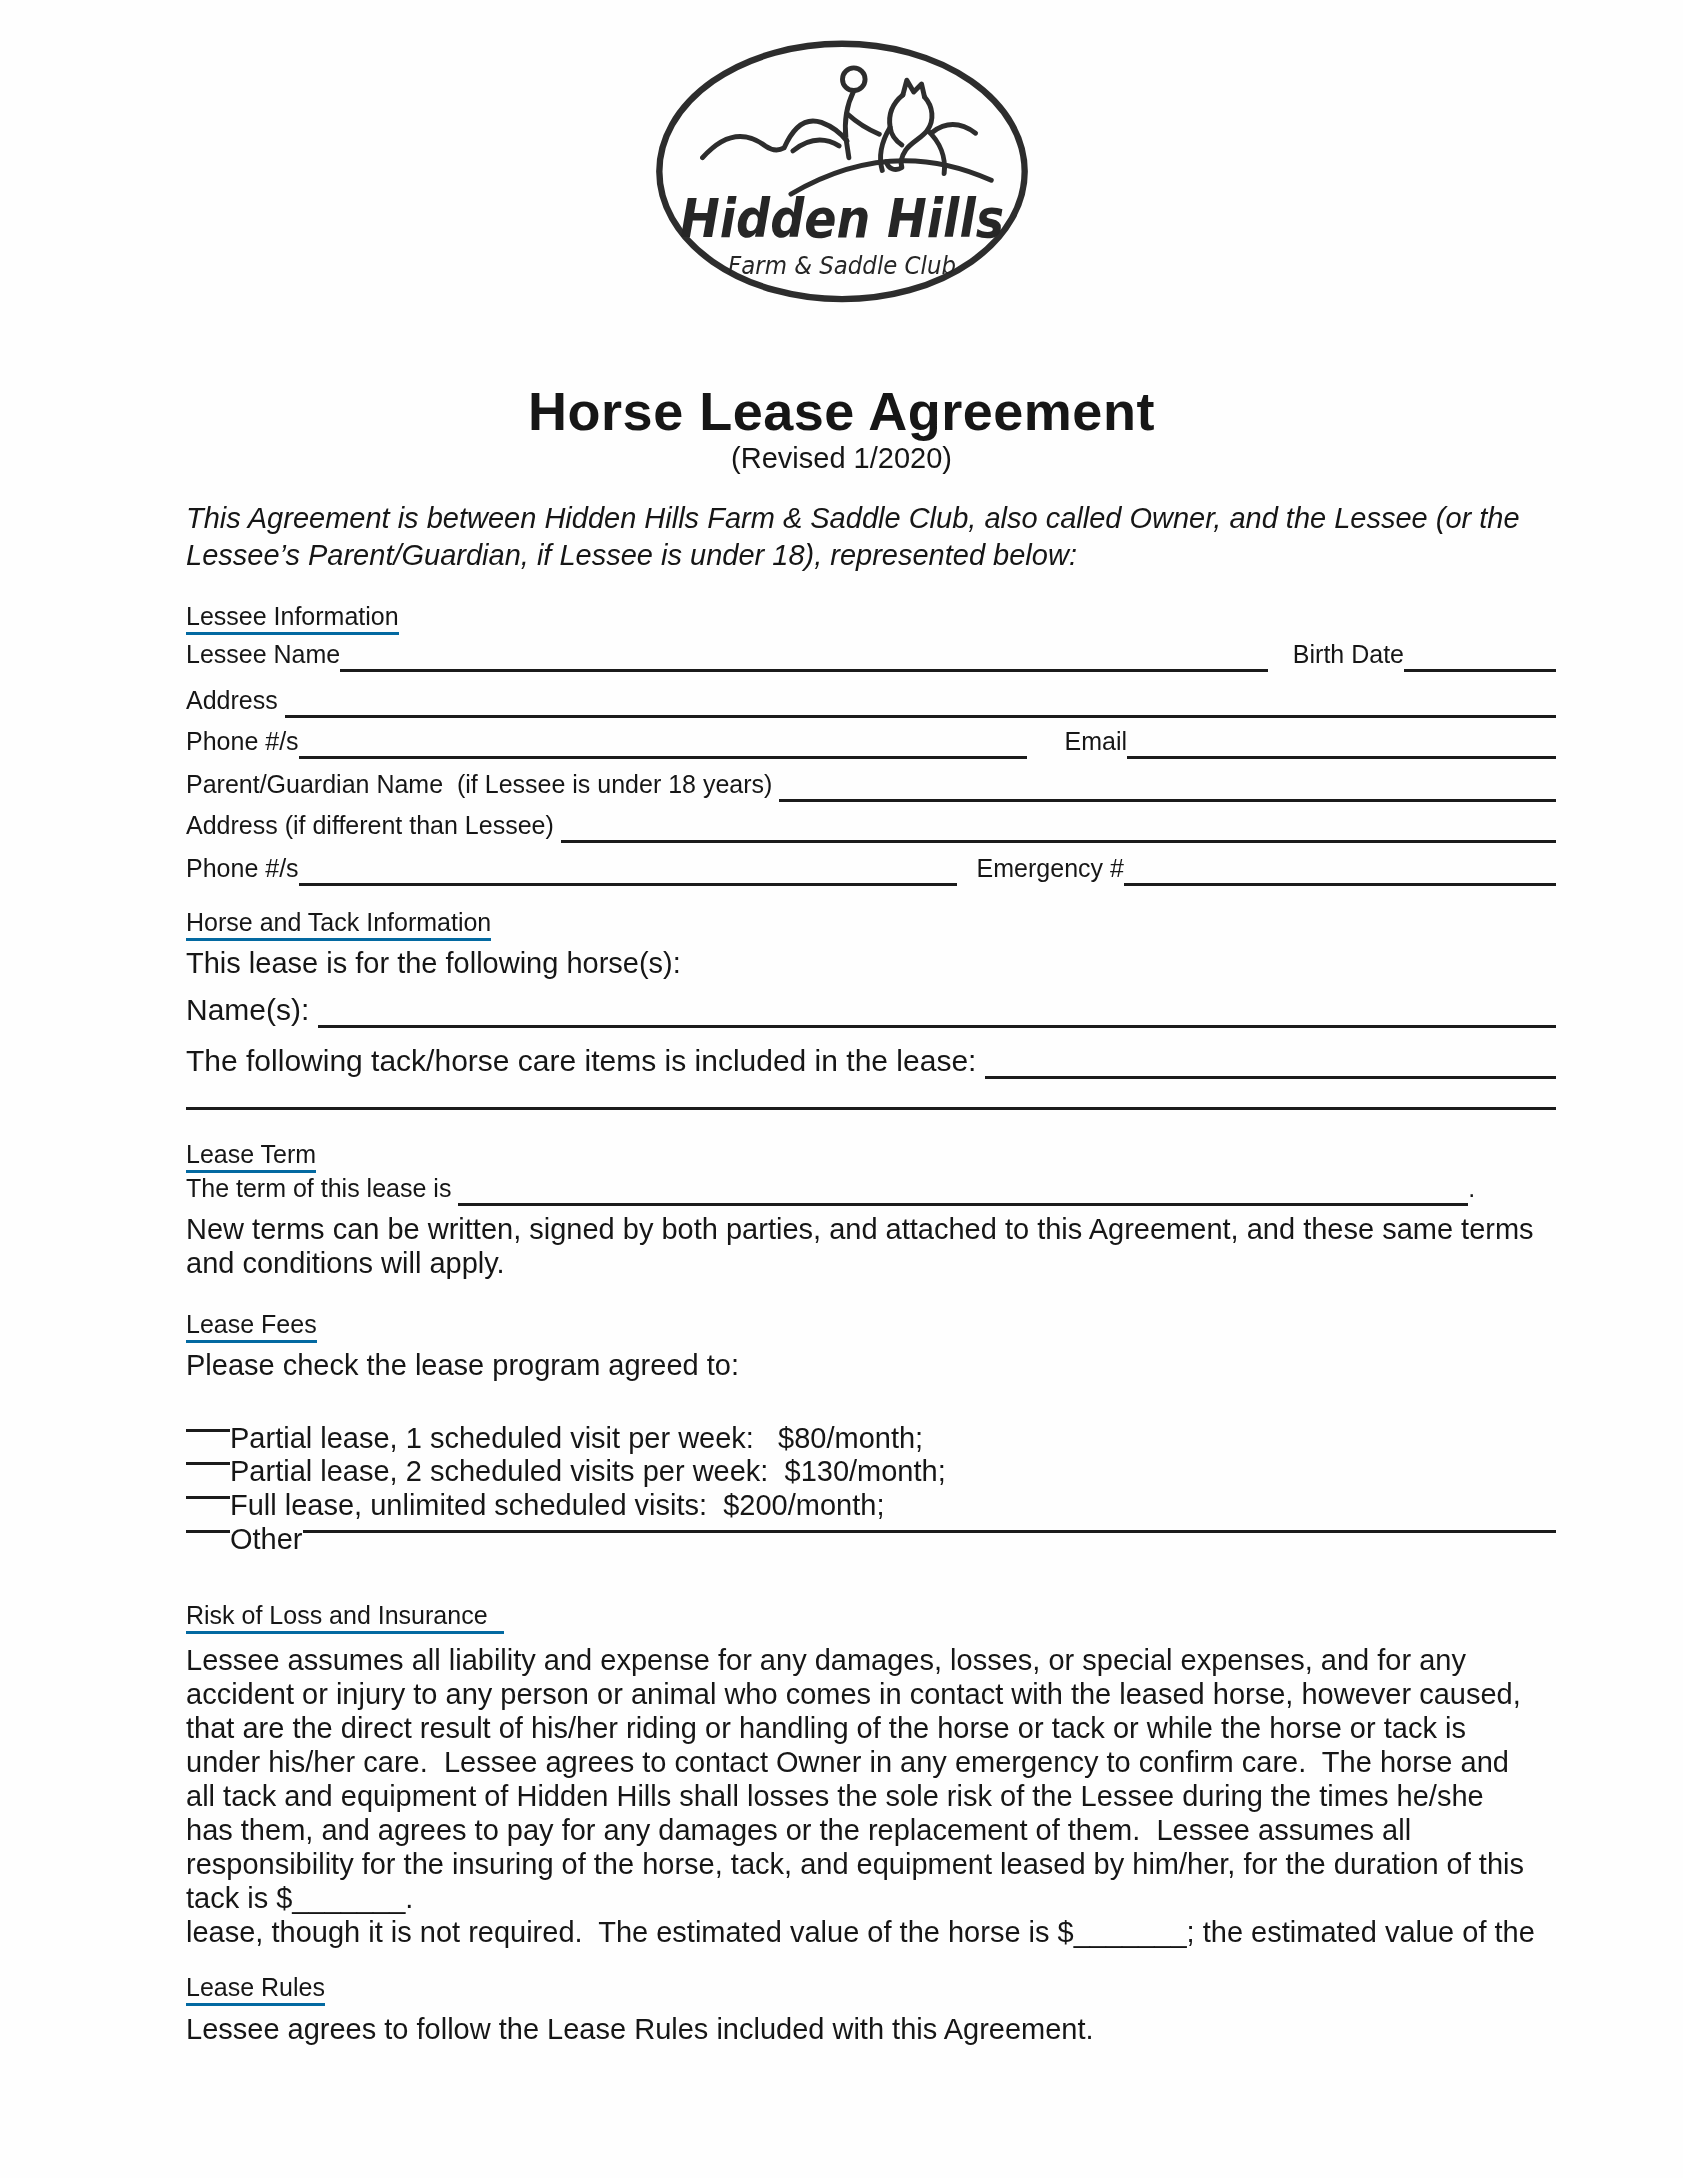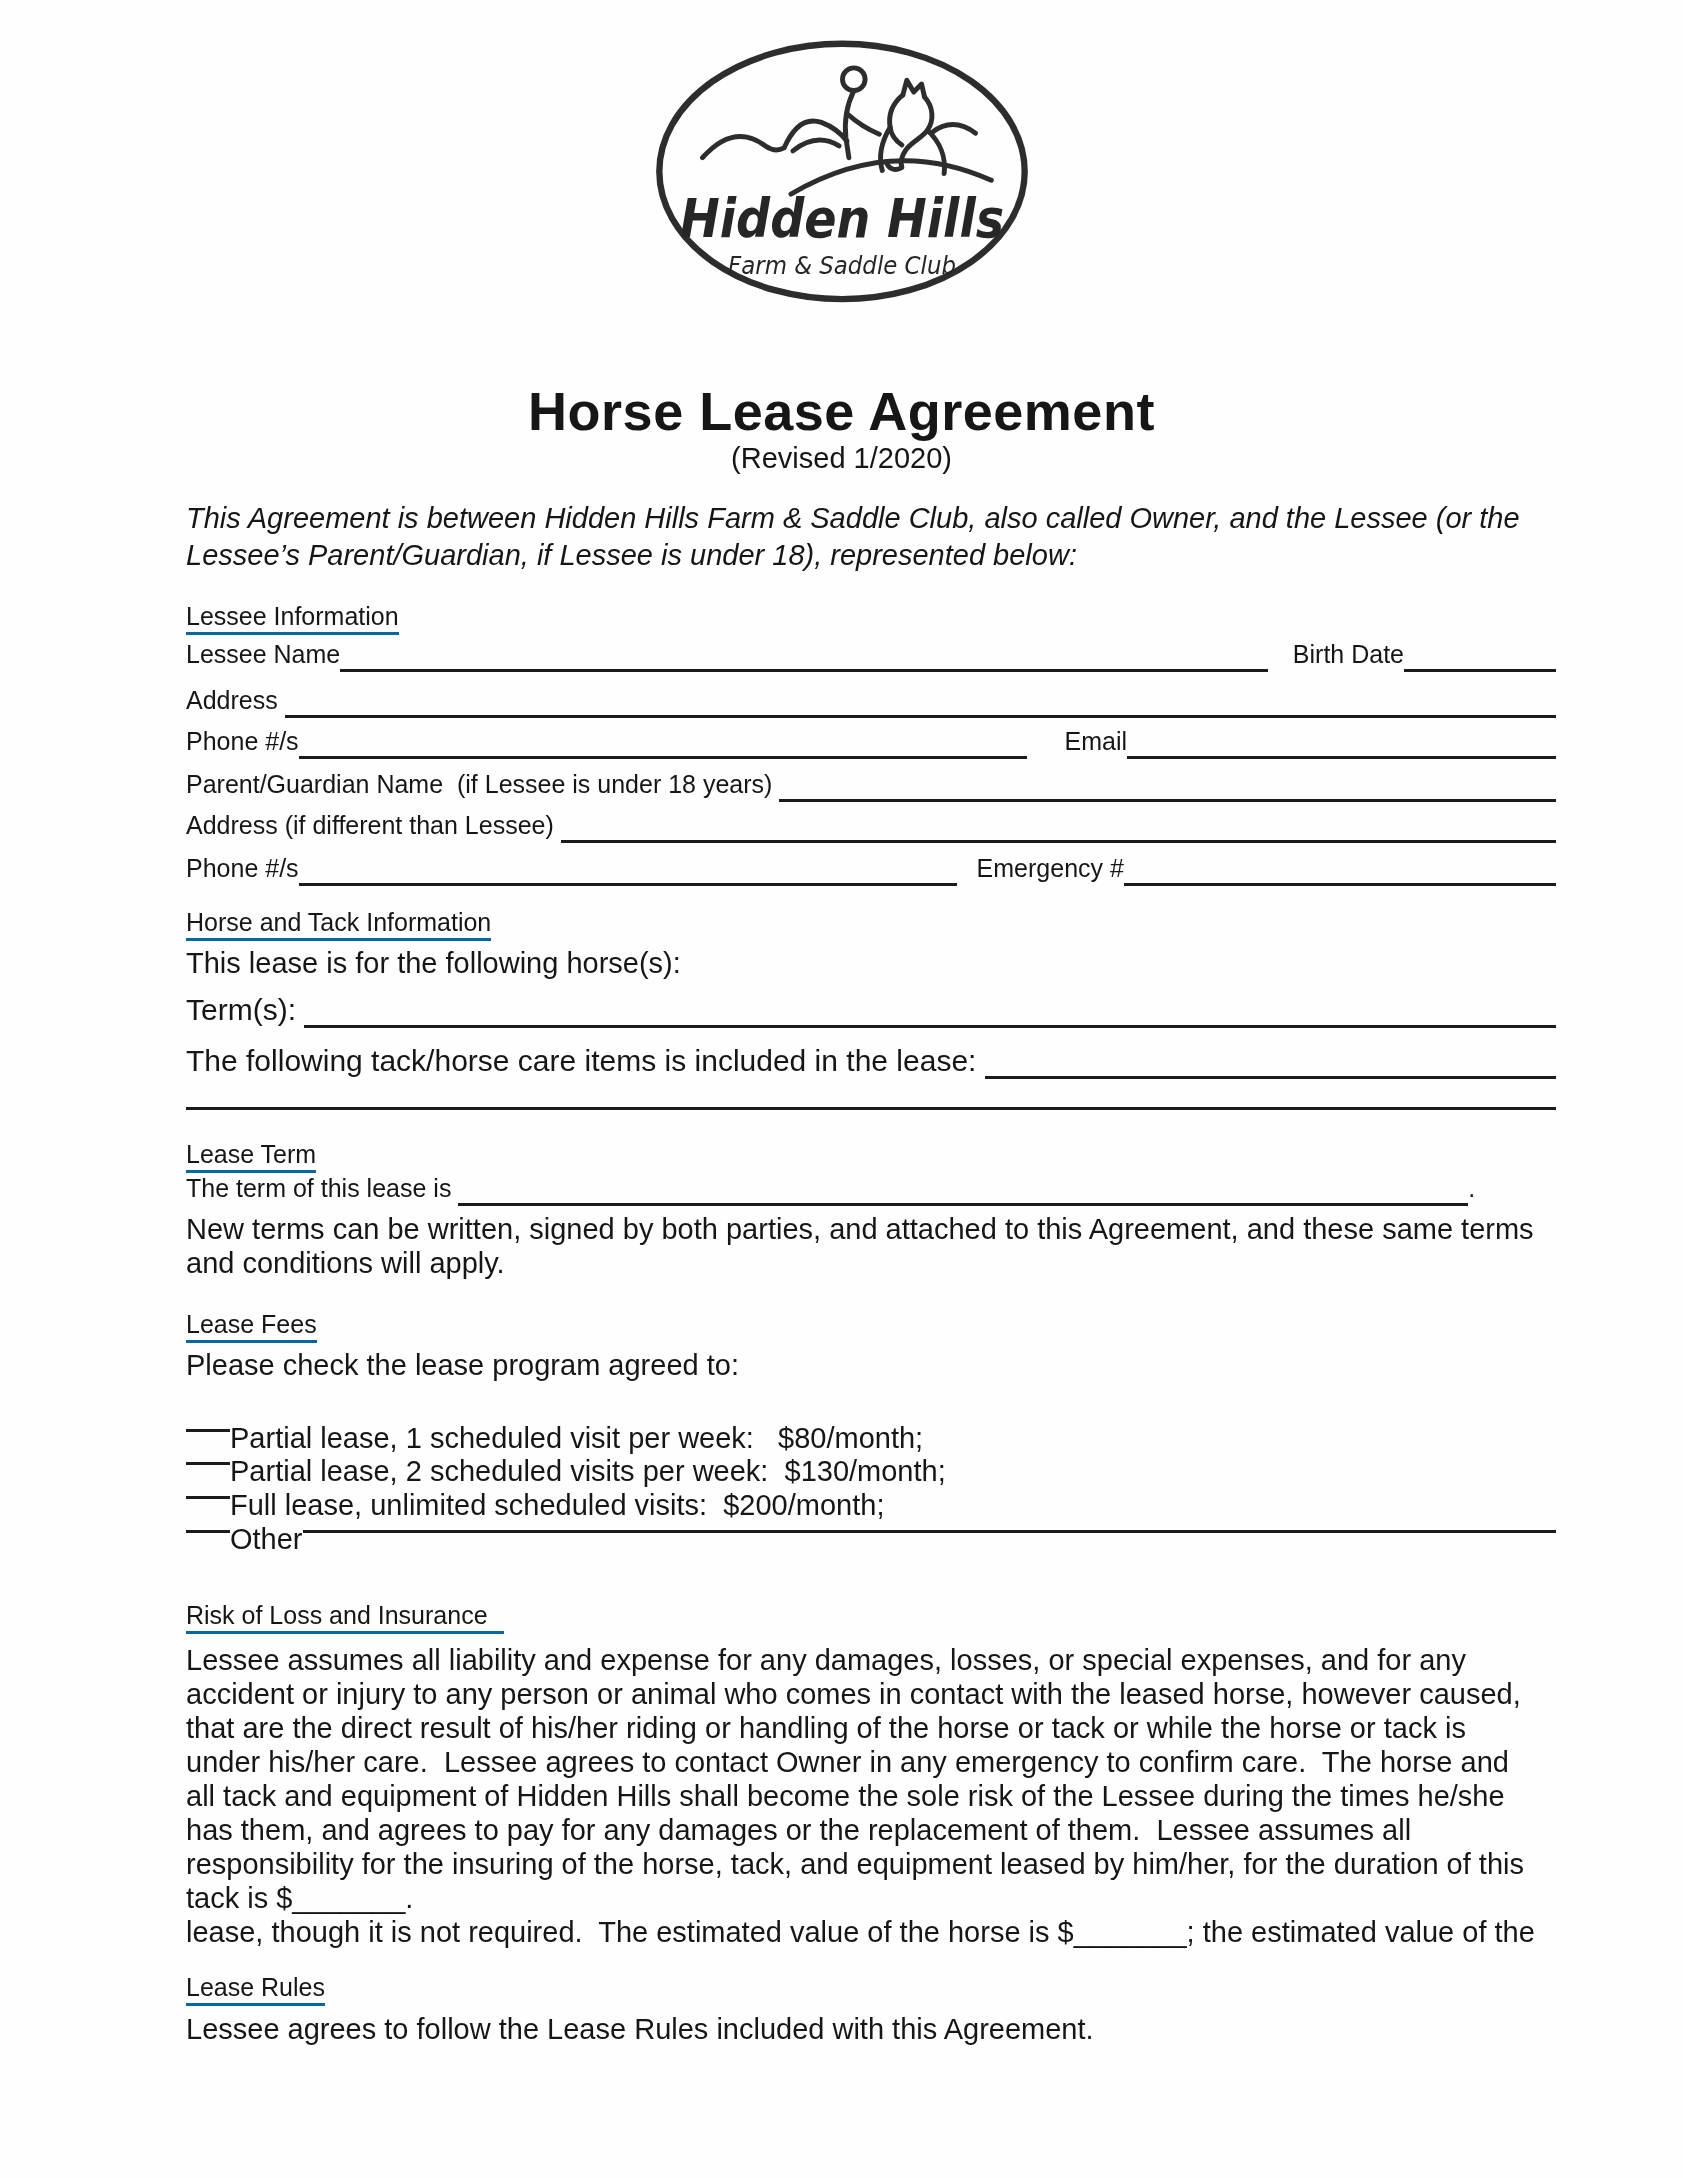--- a/index.html
+++ b/index.html
@@ -111,21 +111,21 @@
     <span class="lbl">Phone #/s</span>
     <span class="fl w665"></span>
     <span class="lbl ml20">Emergency #</span>
     <span class="fl grow"></span>
   </div>
 
   <div class="abs" style="top:907px"><span class="shead">Horse and Tack Information</span></div>
   <div class="abs para" style="top:946px">This lease is for the following horse(s):</div>
 
   <div class="abs frow" style="top:986px">
-    <span class="lbl sm">Term(s): </span>
+    <span class="lbl sm">Name(s): </span>
     <span class="fl grow"></span>
   </div>
 
   <div class="abs frow" style="top:1037px">
     <span class="lbl sm">The following tack/horse care items is included in the lease: </span>
     <span class="fl grow"></span>
   </div>
 
   <div class="abs rule" style="top:1083px"></div>
 
@@ -163,21 +163,21 @@
     <span class="fl grow"></span>
   </div>
 
   <div class="abs" style="top:1600px"><span class="shead pr">Risk of Loss and Insurance</span></div>
 
   <div class="abs" style="top:1643px">
     <div class="para">Lessee assumes all liability and expense for any damages, losses, or special expenses, and for any</div>
     <div class="para">accident or injury to any person or animal who comes in contact with the leased horse, however caused,</div>
     <div class="para">that are the direct result of his/her riding or handling of the horse or tack or while the horse or tack is</div>
     <div class="para">under his/her care.  Lessee agrees to contact Owner in any emergency to confirm care.  The horse and</div>
-    <div class="para">all tack and equipment of Hidden Hills shall become the sole risk of the Lessee during the times he/she</div>
+    <div class="para">all tack and equipment of Hidden Hills shall losses the sole risk of the Lessee during the times he/she</div>
     <div class="para">has them, and agrees to pay for any damages or the replacement of them.  Lessee assumes all</div>
     <div class="para">responsibility for the insuring of the horse, tack, and equipment leased by him/her, for the duration of this</div>
     <div class="para">tack is $_______.</div>
     <div class="para">lease, though it is not required.  The estimated value of the horse is $_______; the estimated value of the</div>
   </div>
 
   <div class="abs" style="top:1972px"><span class="shead">Lease Rules</span></div>
   <div class="abs para" style="top:2012px">Lessee agrees to follow the Lease Rules included with this Agreement.</div>
 
 </div>

